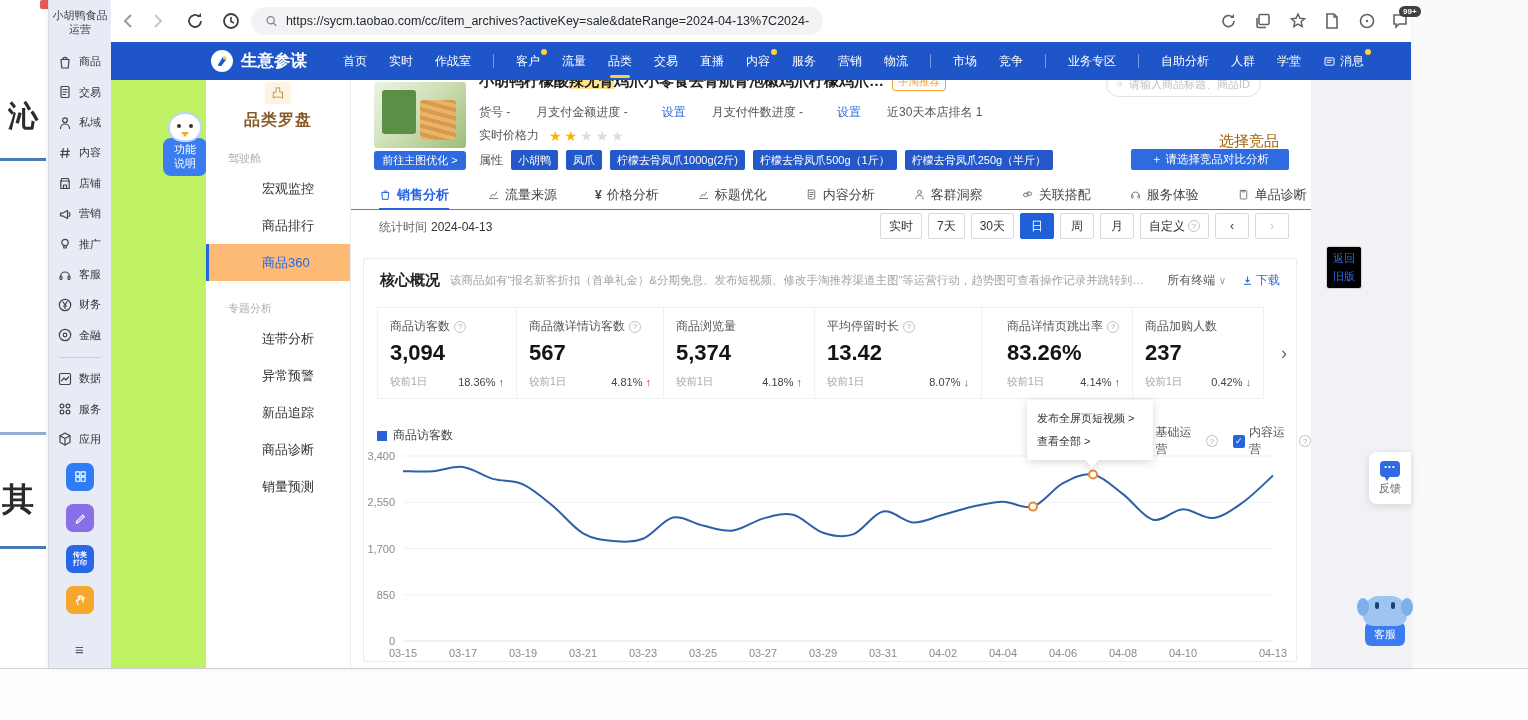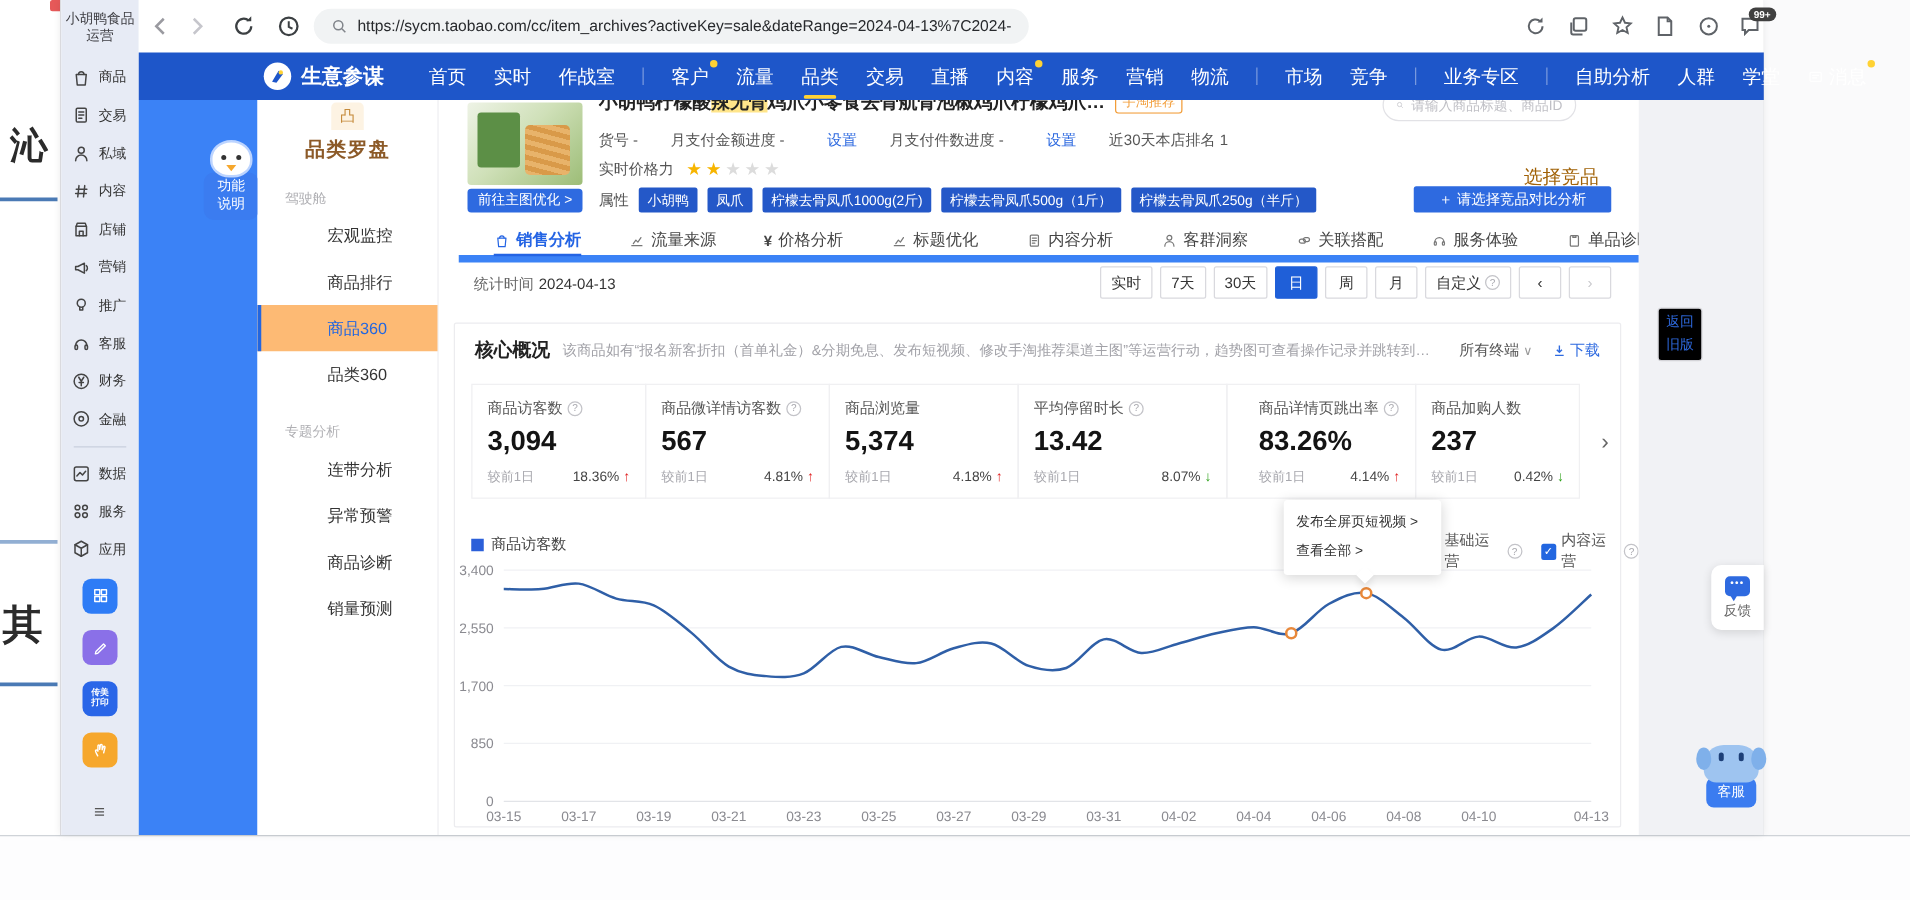--- a/index.html
+++ b/index.html
@@ -36,27 +36,27 @@
   .bt-ic { position:absolute; top:11px; width:20px; height:20px; }
   .url-pill { position:absolute; left:140px; top:7px; width:572px; height:28px; border-radius:14px; background:#f1f3f4; display:flex; align-items:center; gap:8px; padding:0 14px; overflow:hidden; }
   .url-text { font-size:12.5px; color:#27292c; white-space:nowrap; overflow:hidden; }
   .msg-badge { position:absolute; left:1288px; top:6px; background:#404040; color:#fff; font-size:8px; font-weight:bold; border-radius:7px; padding:1px 4px; z-index:3; }
 
   
   .topnav { position:absolute; left:62px; top:42px; width:1300px; height:38px; background:#1e56c9; display:flex; align-items:center; padding-left:100px; gap:22px; white-space:nowrap; }
   .brand { display:flex; align-items:center; gap:8px; margin-right:14px; }
   .brand-logo { width:22px; height:22px; border-radius:50%; background:#fff; display:flex; align-items:center; justify-content:center; }
   .brand-name { color:#fff; font-size:16.5px; font-weight:bold; }
-  .nav-item { position:relative; color:#fff; font-size:15px; cursor:pointer; display:flex; align-items:center; gap:4px; }
+  .nav-item { position:relative; color:#fff; font-size:12px; cursor:pointer; display:flex; align-items:center; gap:4px; }
   .nav-item.sel::after { content:""; position:absolute; left:2px; right:2px; bottom:-8px; height:3px; background:#ffd234; border-radius:2px; }
   .nav-dot { position:absolute; top:-4px; right:-7px; width:6px; height:6px; border-radius:50%; background:#ffd234; }
   .nav-div { width:1px; height:14px; background:rgba(255,255,255,.4); }
 
   
-  .gapcol { position:absolute; left:62px; top:80px; width:95px; height:588px; background:#3b82f6; }
+  .gapcol { position:absolute; left:62px; top:80px; width:95px; height:588px; background:#bef264; }
   .float-help { position:absolute; left:52px; top:32px; width:44px; }
   .fh-head { width:34px; height:30px; margin:0 auto; background:#fff; border:2px solid #bcd4ff; border-radius:50% 50% 45% 45%; position:relative; }
   .fh-head::before, .fh-head::after { content:""; position:absolute; top:10px; width:4px; height:4px; border-radius:50%; background:#333; }
   .fh-head::before { left:7px; } .fh-head::after { right:7px; }
   .fh-beak { position:absolute; left:50%; top:18px; transform:translateX(-50%); width:0; height:0; border-left:4px solid transparent; border-right:4px solid transparent; border-top:5px solid #f6a72c; }
   .fh-tag { margin-top:-4px; background:#3b7cf0; color:#fff; border-radius:8px; padding:5px 0; text-align:center; font-size:11px; line-height:1.25; }
 
   
   .sidemenu { position:absolute; left:157px; top:80px; width:145px; height:588px; background:#fff; border-right:1px solid #ececf0; }
   .sm-head { text-align:center; padding-top:2px; }
@@ -84,21 +84,21 @@
   .p-fields .fld { margin-right:26px; }
   .p-fields .act { color:#2e6ae0; margin-left:8px; cursor:pointer; }
   .p-price { position:absolute; left:128px; top:47px; font-size:12px; color:#555; display:flex; align-items:center; gap:10px; }
   .stars { font-size:14px; letter-spacing:3px; }
   .star-on { color:#f7b500; } .star-off { color:#dcdcdc; }
   .p-attr { position:absolute; left:128px; top:70px; display:flex; align-items:center; font-size:12px; color:#555; white-space:nowrap; }
   .p-attr .tag { background:#2458c8; color:#fff; font-size:11px; padding:2.5px 7px; border-radius:2px; margin-left:8px; cursor:pointer; }
   .p-hint { position:absolute; left:868px; top:52px; font-size:15px; color:#a16207; }
   .p-compete { position:absolute; left:780px; top:69px; width:158px; height:21px; background:#2e6ae0; color:#fff; border:none; border-radius:2px; font-size:11.5px; cursor:pointer; padding:0; }
 
-  .tabs { position:absolute; left:16px; top:100px; width:960px; height:30px; border-bottom:6px solid #3b82f6; display:flex; gap:38px; padding-left:28px; }
+  .tabs { position:absolute; left:0; top:100px; width:960px; height:30px; border-bottom:1px solid #3b82f6; display:flex; gap:38px; padding-left:28px; }
   .tab { position:relative; display:flex; align-items:center; gap:5px; font-size:13px; color:#454545; cursor:pointer; }
   .tab .tic { width:13px; height:13px; display:flex; }
   .tab.sel { color:#2464e4; font-weight:bold; }
   .tab.sel::after { content:""; position:absolute; left:0; right:0; bottom:-1px; height:2px; background:#2464e4; }
 
   .statrow { position:absolute; left:0; top:131px; width:960px; height:36px; }
   .stat-label { position:absolute; left:28px; top:8px; font-size:12px; color:#666; }
   .stat-label b { color:#333; font-weight:normal; margin-left:4px; }
   .rangegrp { position:absolute; right:22px; top:2px; display:flex; gap:6px; }
   .rbtn { height:26px; min-width:34px; padding:0 8px; border:1px solid #d9d9de; border-radius:2px; background:#fff; font-size:12px; color:#333; cursor:pointer; display:flex; align-items:center; justify-content:center; gap:3px; }
@@ -457,24 +457,24 @@
     <div class="sidemenu">
       <div class="sm-head">
         <div class="sm-badge">凸</div>
         <div class="sm-title">品类罗盘</div>
       </div>
       <div id="sm-body">
           <div class="sm-section">驾驶舱</div>
           <div class="sm-item">宏观监控</div>
           <div class="sm-item">商品排行</div>
           <div class="sm-item sel">商品360</div>
-          <div class="sm-item">品类360</div>
           <div class="sm-section">专题分析</div>
           <div class="sm-item">连带分析</div>
           <div class="sm-item">异常预警</div>
+          <div class="sm-item">新品追踪</div>
           <div class="sm-item">商品诊断</div>
           <div class="sm-item">销量预测</div>
         </div>
     </div>
 
     <div class="main">
       <div class="p-img"></div>
       <button class="p-imgbtn">前往主图优化 &gt;</button>
 
       <div class="p-titlerow">

